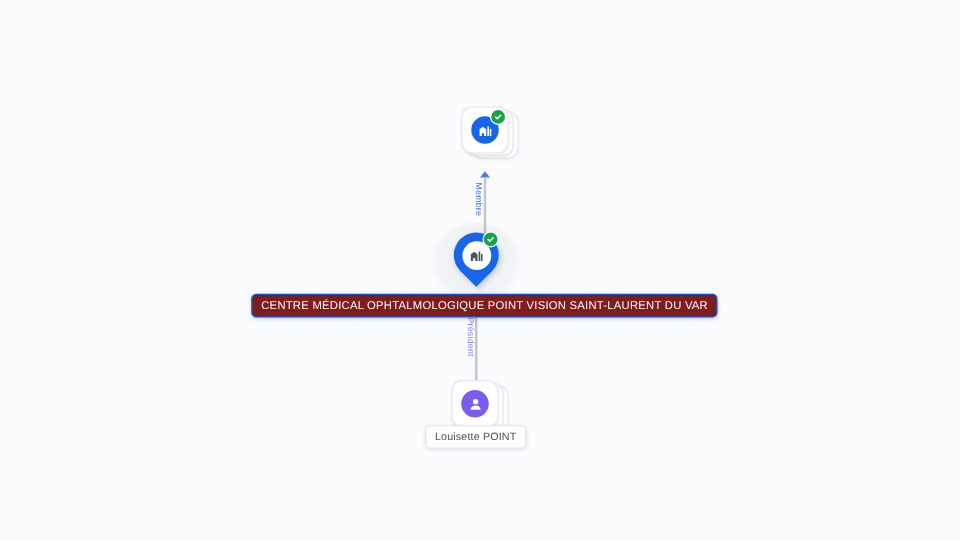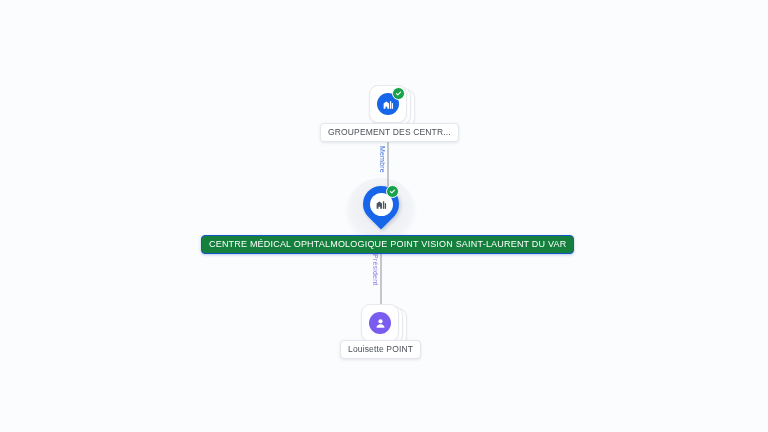--- a/index.html
+++ b/index.html
@@ -118,21 +118,21 @@
     color: #4a4f57;
     font-size: 8.5px;
     letter-spacing: .15px;
     padding: 4px 7px;
     white-space: nowrap;
     line-height: 1;
   }
 
   .chip-selected {
     position: absolute;
-    background: #15803d;
+    background: #7f1d1d;
     border: 1px solid #1356c9;
     border-radius: 4px;
     color: #ffffff;
     font-size: 9px;
     letter-spacing: .2px;
     padding: 4px 7px;
     white-space: nowrap;
     line-height: 1;
     box-shadow: 0 1px 3px rgba(20,60,150,.28);
   }
@@ -211,21 +211,20 @@
         </div>
       </div>
       <div class="badge-check" style="left:23px; top:2px;">
         <svg width="7" height="7" viewBox="0 0 24 24" aria-hidden="true">
           <path fill="none" stroke="#ffffff" stroke-width="4" stroke-linecap="round" stroke-linejoin="round" d="M5 12.5l4.5 4.5L19 7.5"></path>
         </svg>
       </div>
     </div>
   </div>
 
-  <div class="chip" style="left:320px; top:123px;">GROUPEMENT DES CENTR...</div>
 
   <div class="node" id="node-center">
     <div class="pin-halo"></div>
     <div class="pin-wrap">
       <div class="pin-shape"></div>
       <div class="pin-inner">
         <svg width="13" height="13" viewBox="0 0 24 24" aria-hidden="true">
           <path fill="#4b5563" d="M3 20V10l5-3.6L13 10v10H9.6v-4H6.4v4H3z"></path>
           <rect x="14.6" y="6" width="2.4" height="14" fill="#4b5563"></rect>
           <rect x="18" y="9.5" width="2.4" height="10.5" fill="#4b5563"></rect>

